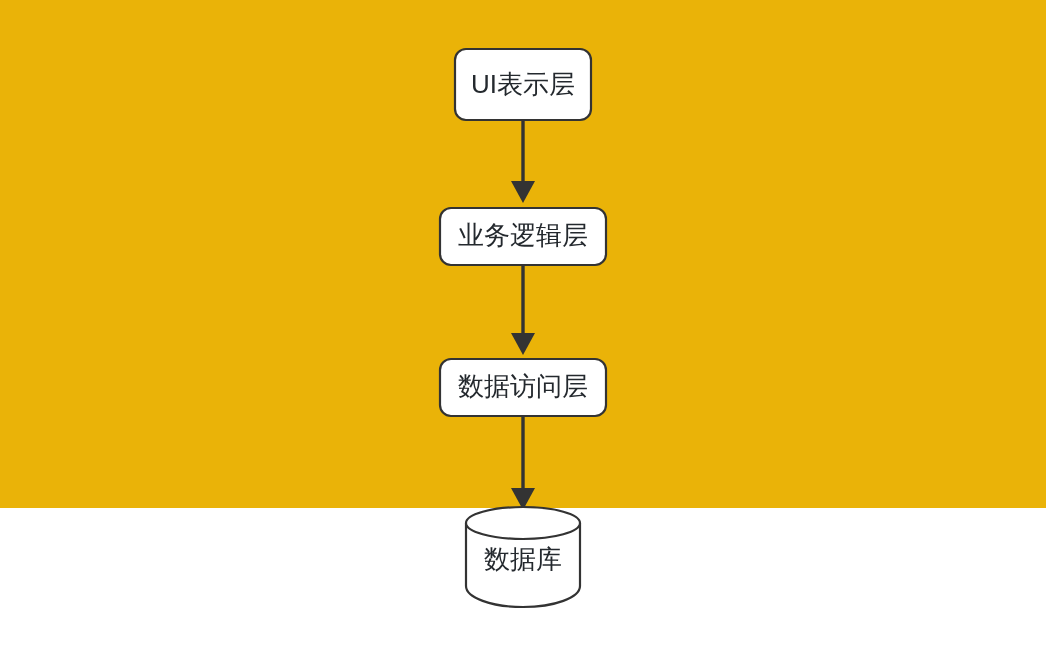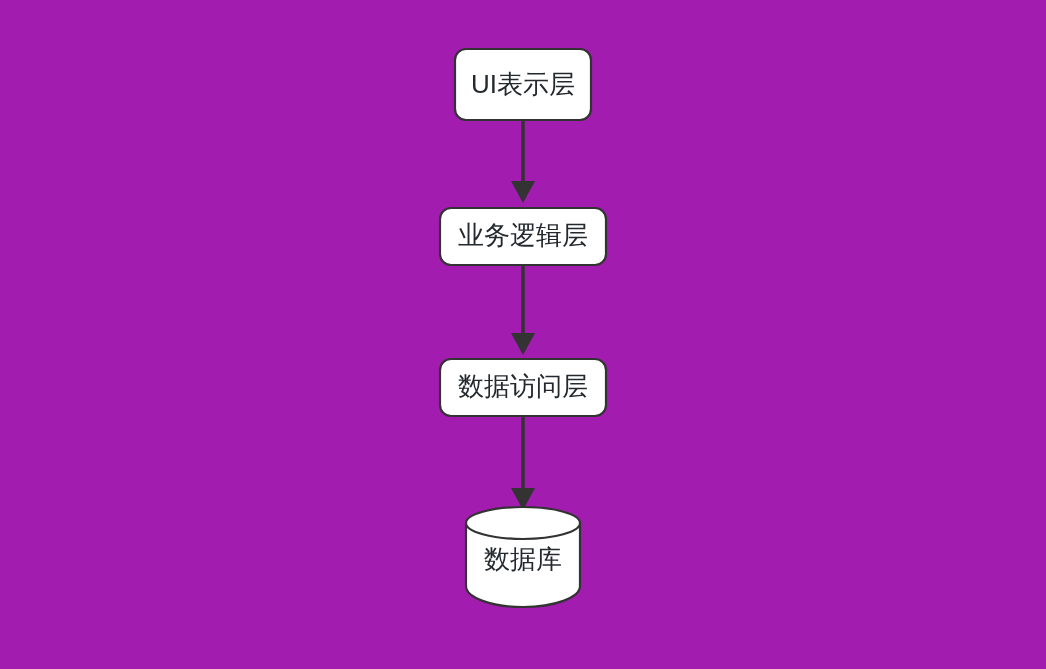--- a/index.html
+++ b/index.html
@@ -9,22 +9,22 @@
   }
   body {
     width: 1046px;
     height: 669px;
     overflow: hidden;
     font-family: "Liberation Sans", "DejaVu Sans", sans-serif;
   }
   #diagram-root {
     position: relative;
     width: 1046px;
-    height: 669px;
-    background: #a21caf;
+    height: 508px;
+    background: #eab308;
   }
   #flow-svg {
     position: absolute;
     left: 0;
     top: 0;
     width: 1046px;
     height: 669px;
     display: block;
   }
   .node-label {

